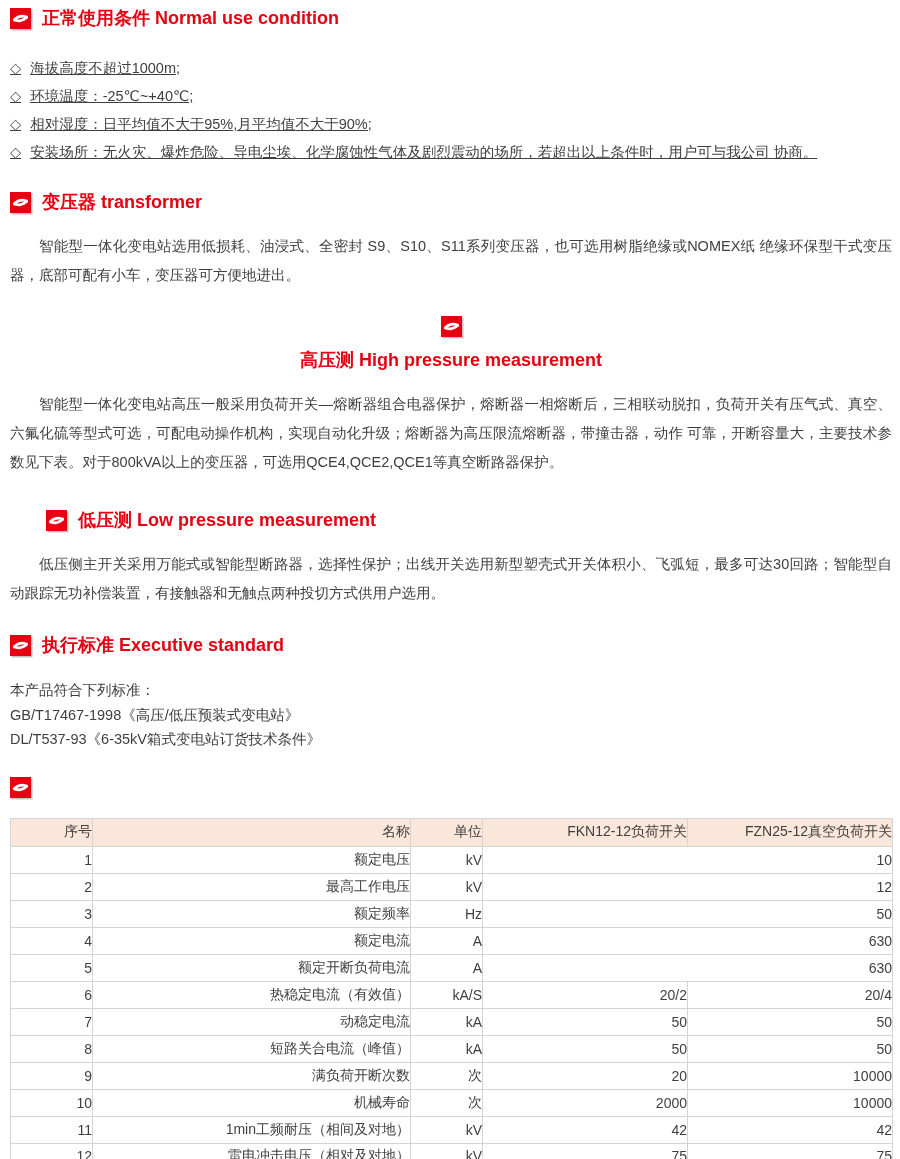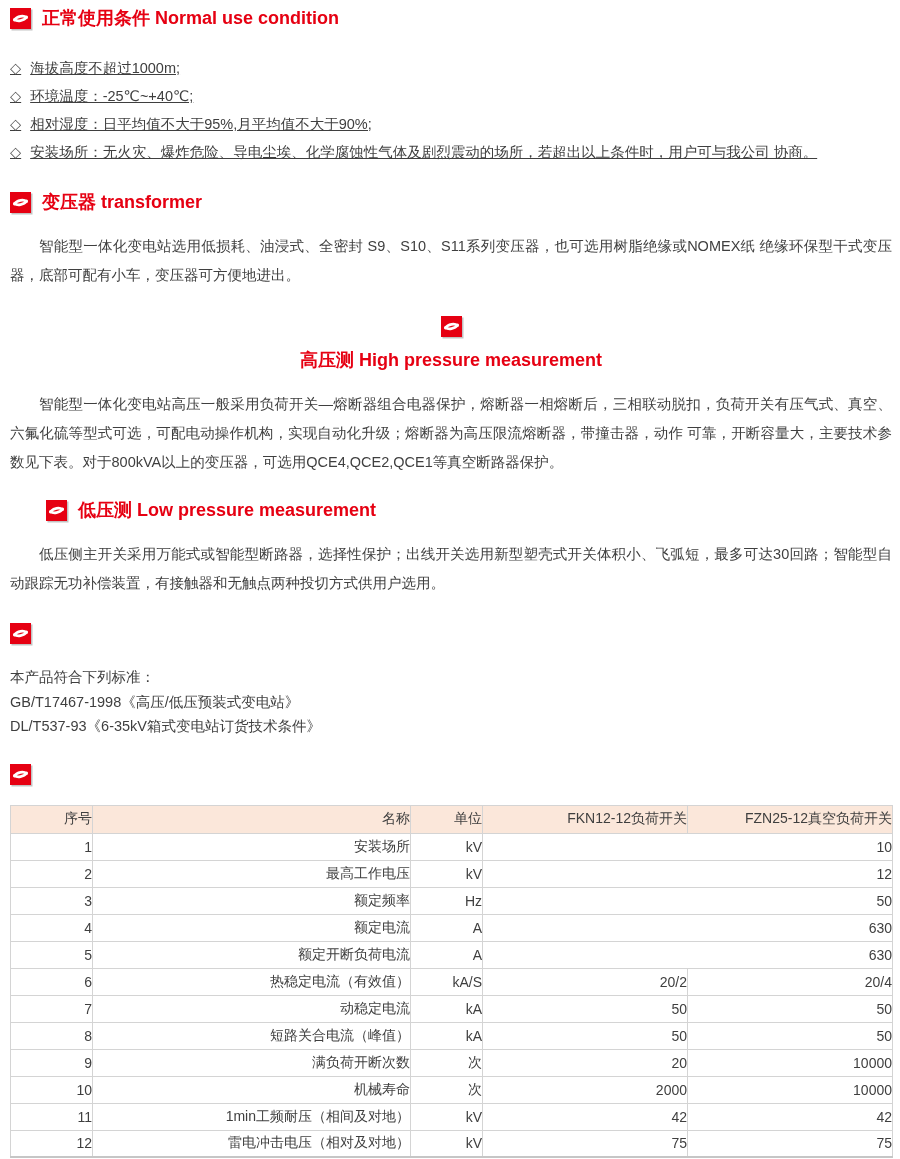--- a/index.html
+++ b/index.html
@@ -29,21 +29,21 @@
   .bullet-item .marker { margin-right:9px; color:#555; }
 
   
   .body-par {
     font-size:14.5px; line-height:29px; text-indent:2em;
     margin-top:18px; color:#3f3f3f; text-align:justify;
   }
 
   .gap-sm { margin-top:25px; }
   .gap-md { margin-top:26px;flex-direction:column; }
-  .gap-lg { margin-top:21px;padding-left:36px; }
+  .gap-lg { margin-top:31px;padding-left:36px; }
 
   
   .standards { margin-top:21px; }
   .standards div { font-size:14.5px; line-height:24.5px; color:#3f3f3f; }
 
   
   table.spec {
     margin-top:20px; width:882px;
     border-collapse:collapse; table-layout:fixed;
     font-size:14px; color:#3f3f3f; text-align:right;
@@ -116,20 +116,21 @@
     <span>低压测 Low pressure measurement</span>
   </div>
   <p class="body-par">低压侧主开关采用万能式或智能型断路器，选择性保护；出线开关选用新型塑壳式开关体积小、飞弧短，最多可达30回路；智能型自动跟踪无功补偿装置，有接触器和无触点两种投切方式供用户选用。</p>
 
   <div class="section-header gap-sm">
     <svg class="brand-icon" viewBox="0 0 20 20">
       <rect width="20" height="20" fill="#e60012"></rect>
       <path d="M4.2 11.6 C6.8 7.4, 13.2 6.9, 15.8 9.1" stroke="#ffffff" stroke-width="2.5" fill="none" stroke-linecap="round"></path>
       <path d="M15.8 8.4 C13.2 12.6, 6.8 13.1, 4.2 10.9" stroke="#ffffff" stroke-width="2.5" fill="none" stroke-linecap="round"></path>
     </svg>
+    <span>执行标准 Executive standard</span>
   </div>
   <div class="standards">
     <div>本产品符合下列标准：</div>
     <div>GB/T17467-1998《高压/低压预装式变电站》</div>
     <div>DL/T537-93《6-35kV箱式变电站订货技术条件》</div>
   </div>
 
   <div class="section-header gap-sm">
     <svg class="brand-icon" viewBox="0 0 20 20">
       <rect width="20" height="20" fill="#e60012"></rect>
@@ -151,21 +152,21 @@
         <th>序号</th>
         <th>名称</th>
         <th>单位</th>
         <th>FKN12-12负荷开关</th>
         <th>FZN25-12真空负荷开关</th>
       </tr>
     </thead>
     <tbody>
       <tr>
         <td>1</td>
-        <td>安装场所</td>
+        <td>额定电压</td>
         <td>kV</td>
         <td colspan="2">10</td>
       </tr>
       <tr>
         <td>2</td>
         <td>最高工作电压</td>
         <td>kV</td>
         <td colspan="2">12</td>
       </tr>
       <tr>

